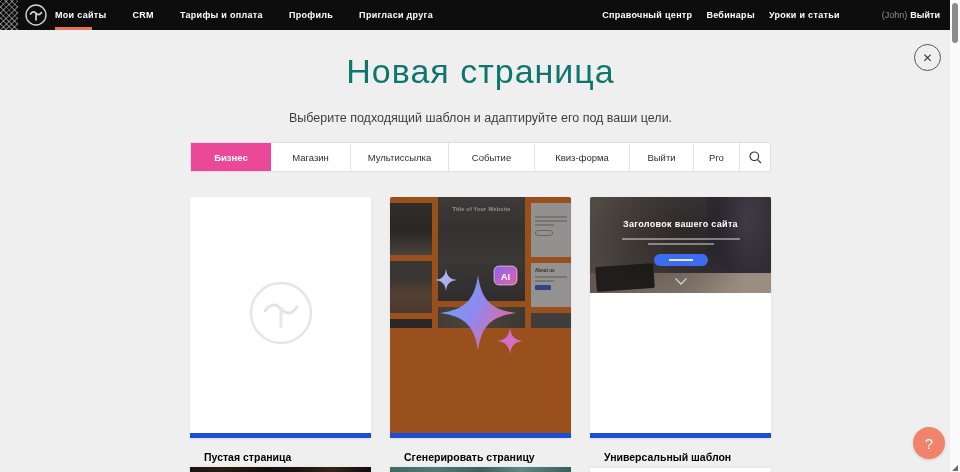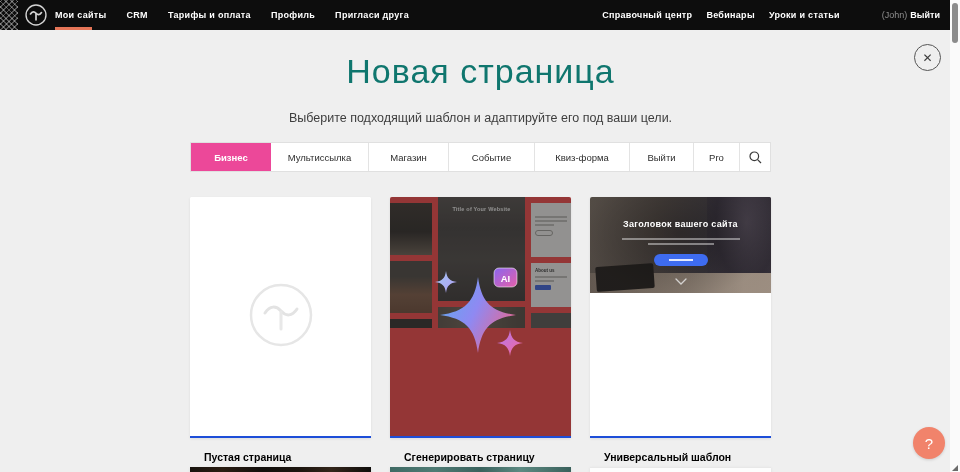--- a/index.html
+++ b/index.html
@@ -8,21 +8,21 @@
   .screen { position:relative; width:960px; height:472px; background:#efefef; overflow:hidden; }
 
   
   .topbar { position:absolute; left:0; top:0; width:950px; height:30px; background:#0d0d0d; }
   .topbar-texture { position:absolute; left:0; top:0; width:18px; height:30px;
     background:
       repeating-linear-gradient(45deg, rgba(255,255,255,.30) 0 1.2px, transparent 1.2px 4px),
       repeating-linear-gradient(-45deg, rgba(255,255,255,.30) 0 1.2px, transparent 1.2px 4px);
   }
   .logo { position:absolute; left:25px; top:4px; width:22px; height:22px; cursor:pointer; }
-  .nav-left { position:absolute; left:55px; top:0; height:30px; display:flex; align-items:center; gap:20px; }
+  .nav-left { position:absolute; left:55px; top:0; height:30px; display:flex; align-items:center; gap:26px; }
   .nav-right { position:absolute; right:10px; top:0; height:30px; display:flex; align-items:center; gap:14px; }
   .nav-item { color:#fff; font-size:9px; font-weight:700; letter-spacing:.3px; white-space:nowrap; cursor:pointer; }
   .active-underline { position:absolute; left:55px; top:27px; width:37px; height:3px; background:#e47557; }
   .user-wrap { display:flex; gap:3px; align-items:center; cursor:pointer;padding-left:28px; }
   .user-name { color:#8f8f8f; font-size:9px; font-weight:400; }
   .logout { color:#fff; font-size:9px; font-weight:700; }
 
   
   .scrollbar { position:absolute; right:0; top:0; width:10px; height:472px; background:#fafafa; }
   .scroll-thumb { position:absolute; right:2px; top:3px; width:6px; height:40px; border-radius:3px; background:#8b8b8b; cursor:pointer; }
@@ -44,31 +44,31 @@
   .tab { border-right:1px solid #e3e3e3; display:flex; align-items:center; justify-content:center;
     font-size:9.5px; color:#2e2e2e; cursor:pointer; }
   .tab:last-child { border-right:none; flex:1; }
   .tab.active { background:#ec4899; color:#fff; border-right:none;font-weight:bold; }
   .search-icon svg { display:block; }
 
   
   .card { position:absolute; top:197px; width:181px; height:241px; background:#fff; border-radius:2px;
     box-shadow:0 1px 3px rgba(0,0,0,.08); }
   .card1 { left:190px; } .card2 { left:390px; } .card3 { left:590px; }
-  .card-preview { position:relative; height:131px; overflow:hidden; border-bottom:2px solid #1d4ed8;
+  .card-preview { position:relative; height:131px; overflow:hidden; border-bottom:5px solid #1d4ed8;
     border-radius:2px 2px 0 0; cursor:pointer; }
   .card-body { position:relative; height:109px; padding:13px 14px; }
   .card-title { font-size:10.5px; font-weight:700; color:#000; margin-bottom:7px; }
   .card-desc { font-size:10px; color:#1d1d1d; line-height:1.55; width:158px; }
 
   
   .preview-blank { display:flex; align-items:center; justify-content:center; background:#fff; height:100%; }
 
   
-  .preview-ai { background:#ef4444; height:100%; }
+  .preview-ai { background:#f97316; height:100%; }
   .tile { position:absolute; }
   .t-l1 { left:0; top:6px; width:42px; height:52px; background:linear-gradient(180deg,#3a332c,#2c2724 55%,#675b4e); }
   .t-l2 { left:0; top:64px; width:42px; height:52px; background:linear-gradient(180deg,#4a443e 0 30%,#7b5742 65%,#6b4936); }
   .t-l3 { left:0; top:122px; width:42px; height:9px; background:#2e2a27; }
   .t-c1 { left:48px; top:0; width:87px; height:104px; background:linear-gradient(180deg,#524c49,#413d3b 30%,#4b4643 60%,#393533); }
   .t-c2 { left:48px; top:110px; width:87px; height:21px; background:linear-gradient(90deg,#5a4f46,#6e6052 40%,#4f463e); }
   .t-r1 { left:141px; top:6px; width:40px; height:54px; background:#eceae7; padding:5px 4px; }
   .t-r2 { left:141px; top:66px; width:40px; height:44px; background:#edece9; padding:5px 4px; }
   .t-r3 { left:141px; top:116px; width:40px; height:15px; background:#57534f; }
   .mini-site-title { margin-top:9px; text-align:center; font-size:5.5px; font-weight:700;
@@ -152,22 +152,22 @@
   </div>
 
   <div class="close-btn">
     <span>✕</span>
   </div>
   <div class="page-title">Новая страница</div>
   <div class="page-subtitle">Выберите подходящий шаблон и адаптируйте его под ваши цели.</div>
 
   <div class="tabs">
     <div class="tab active" style="width:80px">Бизнес</div>
+    <div class="tab" style="width:80px">Магазин</div>
     <div class="tab" style="width:98px">Мультиссылка</div>
-    <div class="tab" style="width:80px">Магазин</div>
     <div class="tab" style="width:86px">Событие</div>
     <div class="tab" style="width:95px">Квиз-форма</div>
     <div class="tab" style="width:64px">Выйти</div>
     <div class="tab" style="width:46px">Pro</div>
     <div class="tab search-icon">
       <span>
         <svg width="13" height="13" viewBox="0 0 13 13" fill="none">
           <circle cx="5.3" cy="5.3" r="4.3" stroke="#3a3a3a" stroke-width="1.2"></circle>
           <line x1="8.6" y1="8.6" x2="12" y2="12" stroke="#3a3a3a" stroke-width="1.2"></line>
         </svg>

